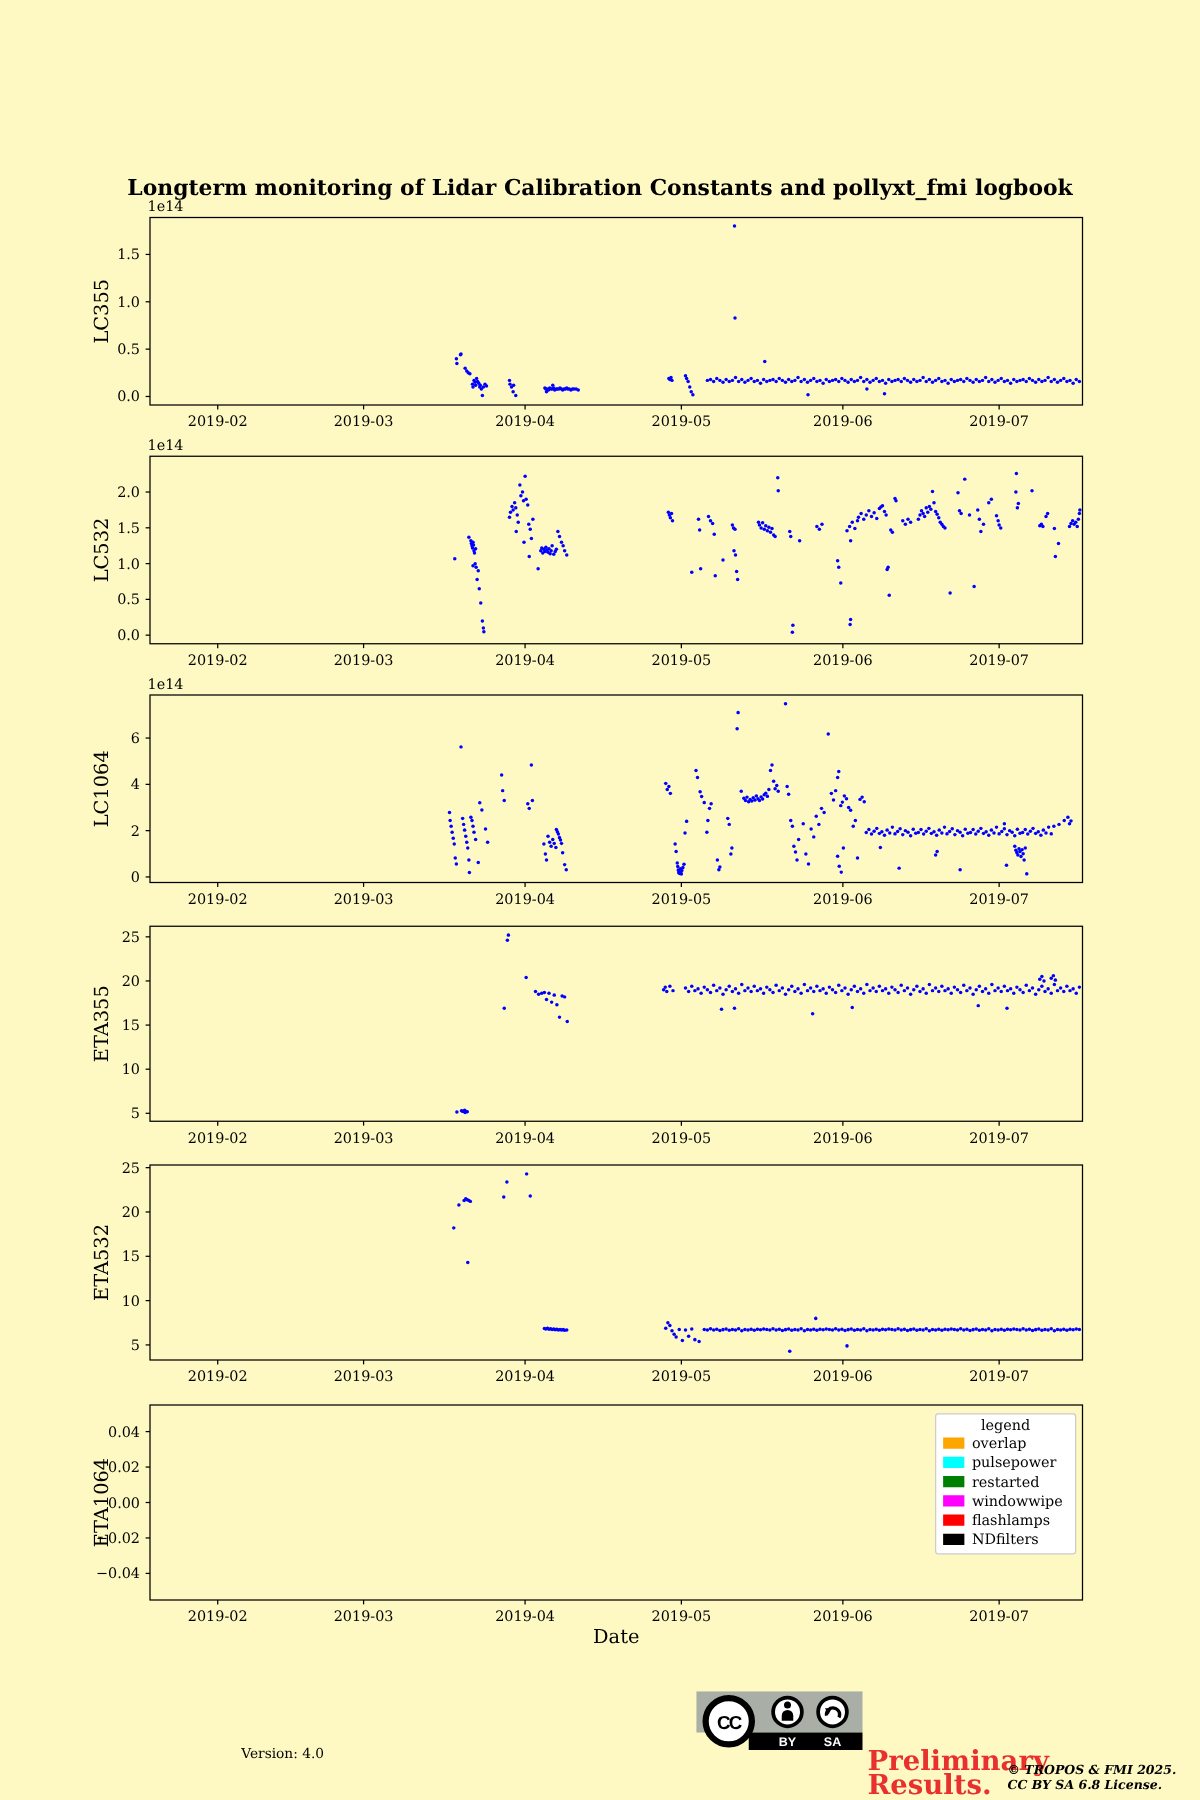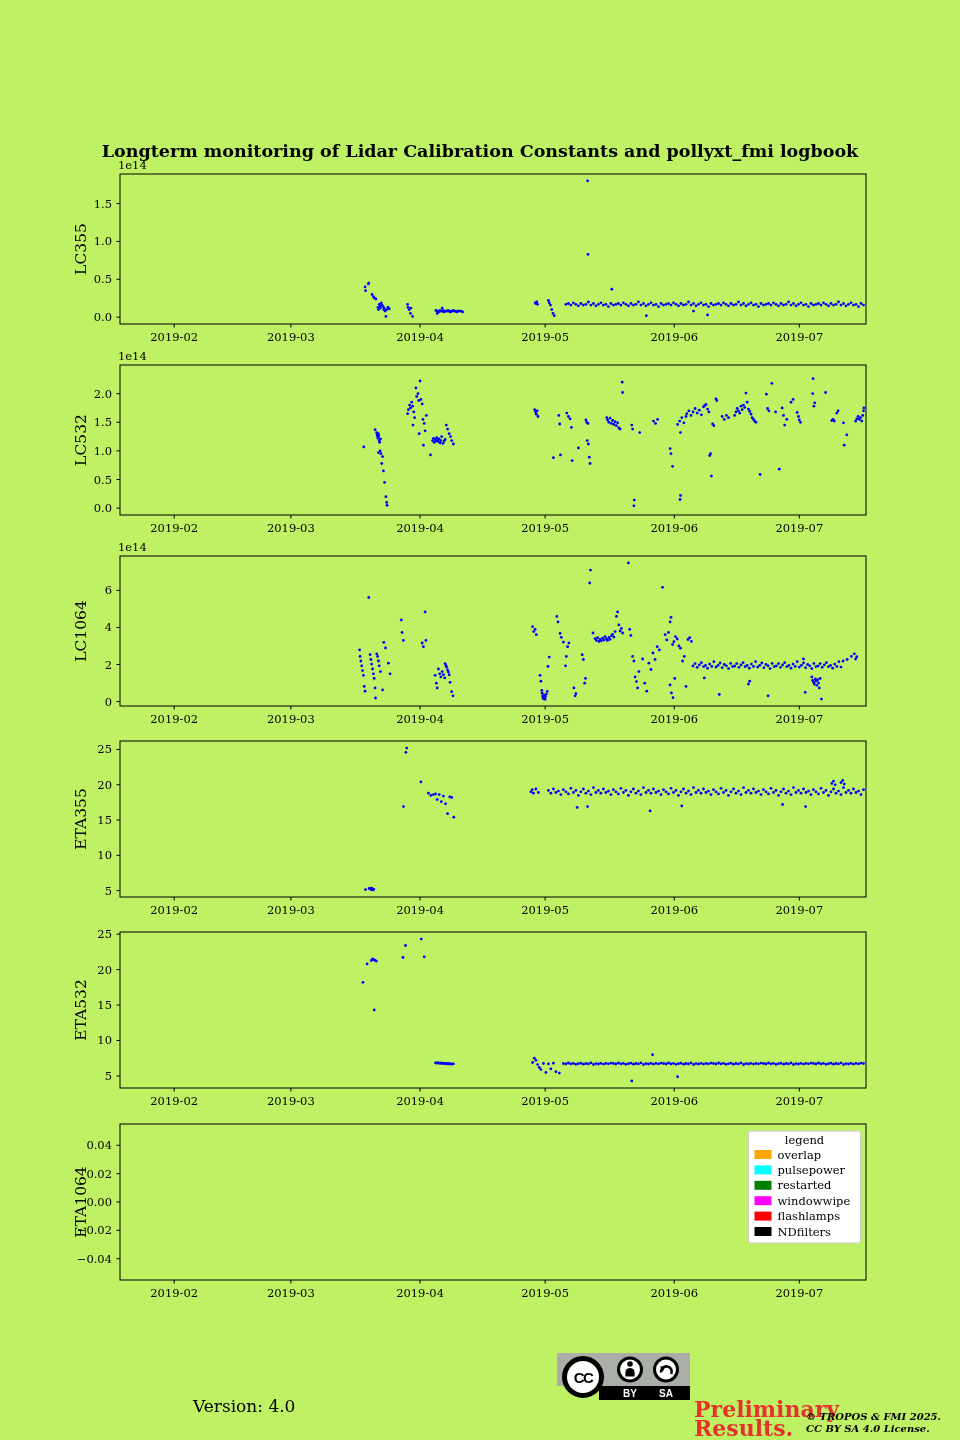--- a/index.html
+++ b/index.html
@@ -1,22 +1,22 @@
 <!DOCTYPE html>
 <html><head>
 <meta charset="utf-8">
 <style>
   html,body{margin:0;padding:0;background:#fff;}
-  .page{position:relative;width:960px;height:1440px;background:#bef264;overflow:hidden;
+  .page{position:relative;width:960px;height:1440px;background:#fef9c3;overflow:hidden;
         font-family:"DejaVu Serif","Liberation Serif",serif;color:#000;}
   .title{position:absolute;top:141px;left:0;width:960px;text-align:center;
          font-weight:bold;font-size:17.5px;}
   #fig{position:absolute;left:0;top:0;}
   .xlabel{position:absolute;top:1300px;left:120px;width:746px;text-align:center;font-size:15.5px;}
-  .version{position:absolute;left:193px;top:1396px;font-size:17px;}
+  .version{position:absolute;left:193px;top:1396px;font-size:11px;}
   .badge{position:absolute;left:557px;top:1353px;width:136px;height:52px;}
   .prelim{position:absolute;left:694px;top:1400px;width:120px;font-weight:bold;
           font-size:22px;line-height:19px;}
   .copyright{position:absolute;left:806px;top:1411px;font-weight:bold;font-size:10px;line-height:12px;font-style:italic;}
 </style>
 </head>
 <body>
 
 <div class="page">
   <div class="title">Longterm monitoring of Lidar Calibration Constants and pollyxt_fmi logbook</div>
@@ -1230,20 +1230,21 @@
             <text x="777.5" y="1220.1" text-anchor="start" font-size="11.5" font-family="&quot;DejaVu Serif&quot;,&quot;Liberation Serif&quot;,serif" fill="#000">flashlamps</text>
           </g>
           <g>
             <rect x="754.5" y="1227" width="17" height="9" fill="#000000"></rect>
             <text x="777.5" y="1235.5" text-anchor="start" font-size="11.5" font-family="&quot;DejaVu Serif&quot;,&quot;Liberation Serif&quot;,serif" fill="#000">NDfilters</text>
           </g>
         </g>
       </g>
     </svg>
 
+  <div class="xlabel">Date</div>
 
   <div class="version">Version: 4.0</div>
 
   <svg class="badge" viewBox="0 0 136 52">
     <rect x="0" y="0" width="133" height="33" fill="#A9AEA6"></rect>
     <rect x="42" y="33" width="91" height="14" fill="#000000"></rect>
     <g>
       <circle cx="26" cy="24" r="18.5" fill="#ffffff" stroke="#000000" stroke-width="5"></circle>
       <text x="26" y="30" text-anchor="middle" font-family="Liberation Sans, sans-serif" font-size="15" font-weight="bold" letter-spacing="-1.5" fill="#000000">CC</text>
     </g>
@@ -1258,15 +1259,15 @@
       <polygon points="103.0,13.5 108.5,13.5 105.8,18.5" fill="#000000"></polygon>
     </g>
     <text x="73" y="43.8" text-anchor="middle" font-family="Liberation Sans, sans-serif" font-size="10" font-weight="bold" fill="#ffffff">BY</text>
     <text x="109" y="43.8" text-anchor="middle" font-family="Liberation Sans, sans-serif" font-size="10" font-weight="bold" fill="#ffffff">SA</text>
   </svg>
 
   <div class="prelim" style="color: rgb(232, 49, 46);">Preliminary Results.</div>
 
   <div class="copyright">
     <div>© TROPOS &amp; FMI 2025.</div>
-    <div>CC BY SA 4.0 License.</div>
+    <div>CC BY SA 6.8 License.</div>
   </div>
 </div>
 
 </body></html>

